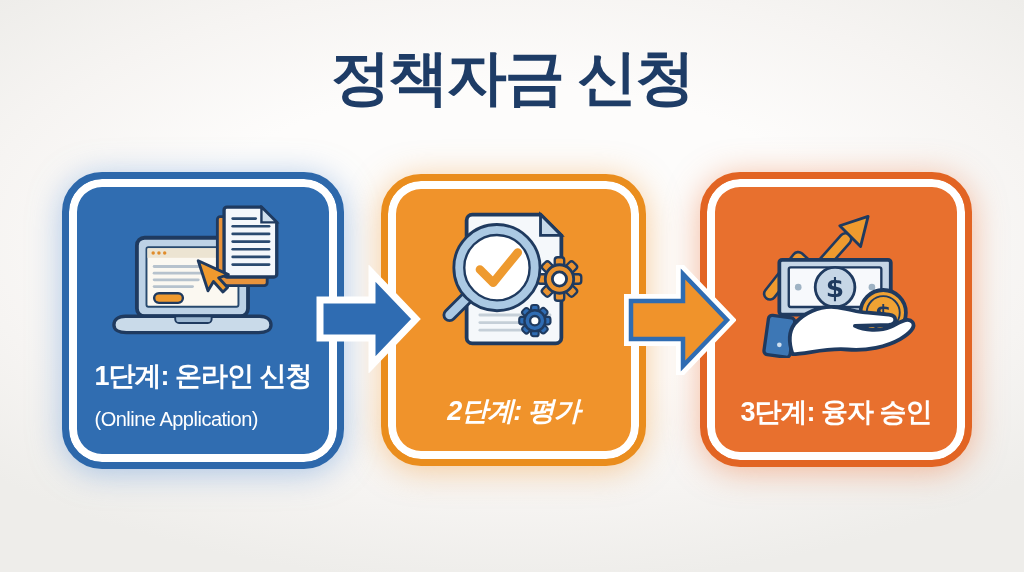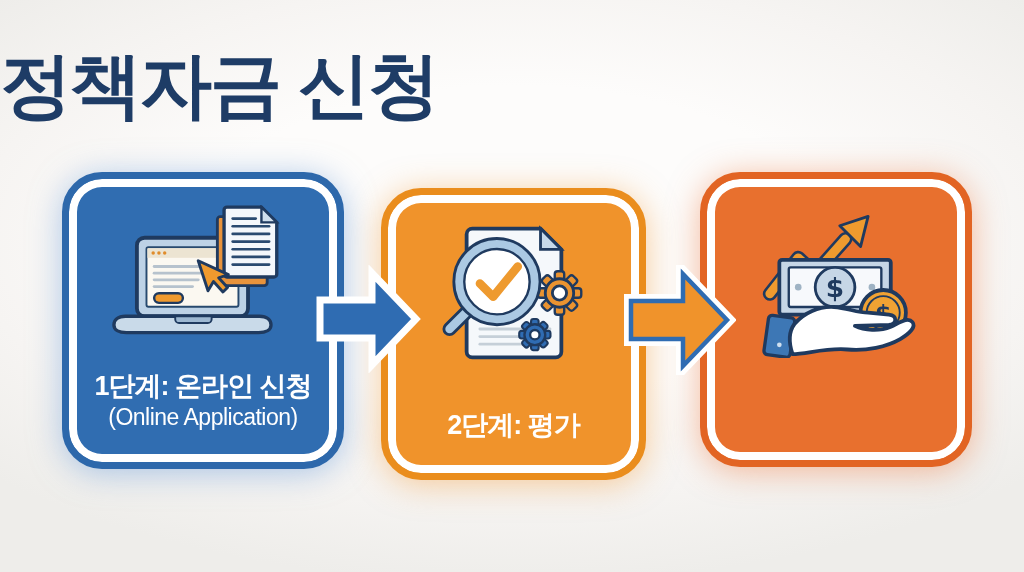--- a/index.html
+++ b/index.html
@@ -2,46 +2,47 @@
 <html><head>
 <meta charset="utf-8">
 <style>
   html,body{margin:0;padding:0;background:#e9e7e4;}
   .canvas{
     position:relative;width:1024px;height:572px;overflow:hidden;
     background:radial-gradient(ellipse 70% 60% at 50% 42%, #fdfcfb 45%, #f6f4f2 75%, #eeedea 100%);
     font-family:"Liberation Sans","DejaVu Sans",sans-serif;
   }
   .page-title{
-    position:absolute;top:38px;left:0;width:100%;
-    font-size:72px;font-weight:800;letter-spacing:-2px;color:#1e3c66;z-index:2;
+    position:absolute;top:38px;left:0;width:100%;text-align:center;
+    font-size:60px;font-weight:800;letter-spacing:-2px;color:#1e3c66;z-index:2;
   }
   .step{position:absolute;border-radius:40px;z-index:1;}
   .step-inner{
     position:absolute;inset:10px;display:flex;flex-direction:column;align-items:center;
   }
   .step1{
     left:62px;top:172px;width:268px;height:283px;
     background:#306db1;border:7px solid #2d68ab;
     box-shadow:inset 0 0 0 8px #ffffff, 0 4px 32px rgba(110,158,218,0.55);
   }
   .step2{
-    left:381px;top:188px;width:251px;height:278px;
+    left:381px;top:174px;width:251px;height:278px;
     background:#f0932b;border:7px solid #ea8d1d;
     box-shadow:inset 0 0 0 8px #ffffff, 0 4px 32px rgba(243,158,62,0.5);
+    font-style:italic;
   }
   .step3{
     left:700px;top:172px;width:258px;height:281px;
     background:#e8702e;border:7px solid #e26423;
     box-shadow:inset 0 0 0 8px #ffffff, 0 4px 32px rgba(238,122,64,0.5);
   }
   .icon-wrap{margin-top:16px;display:flex;justify-content:center;}
-  .labels{margin-top:auto;padding-bottom:20px;text-align:center;color:#ffffff;}
+  .labels{margin-top:auto;padding-bottom:20px;text-align:left;color:#ffffff;}
   .label-ko{font-size:27px;font-weight:700;letter-spacing:-1px;line-height:1.25;}
-  .label-en{font-size:23px;font-weight:400;letter-spacing:-0.5px;line-height:1.25;margin-top:0;}
+  .label-en{font-size:20px;font-weight:400;letter-spacing:-0.5px;line-height:1.25;margin-top:13px;}
   .arrow{position:absolute;z-index:5;}
   .arrow1{left:312px;top:265px;}
   .arrow2{left:622px;top:265px;}
 </style>
 </head>
 <body>
 
 <div class="canvas">
 
   <div class="page-title">정책자금 신청</div>
@@ -172,20 +173,21 @@
           </g>
 
           <g>
             <rect x="16" y="118" width="28" height="42" rx="4" transform="rotate(8 30 139)" fill="#3d77b5" stroke="#1f3a5f" stroke-width="3.5"></rect>
             <circle cx="30" cy="148" r="2.5" fill="#cfe0f0"></circle>
             <path d="M44,158 C40,146 40,134 46,126 C56,114 72,107 88,108 C102,109 112,114 124,114 L146,116 C155,117 155,126 146,127 L110,128 C120,133 136,134 148,129 C157,125 166,118 171,124 C175,129 168,136 158,142 C144,150 122,155 102,153 C80,151 58,158 44,158 Z" fill="#ffffff" stroke="#1f3a5f" stroke-width="4" stroke-linejoin="round"></path>
           </g>
         </svg>
       </div>
       <div class="labels">
+        <div class="label-ko">3단계: 융자 승인</div>
       </div>
     </div>
   </div>
 
   <svg class="arrow arrow1" width="112" height="108" viewBox="0 0 112 108">
     <polygon points="8,35 60,35 60,8 104,54 60,100 60,73 8,73" stroke="#ffffff" stroke-width="7" stroke-linejoin="miter" fill="#2f6cb2"></polygon>
   </svg>
 
   <svg class="arrow arrow2" width="114" height="110" viewBox="0 0 114 110">
     <polygon points="9,36 61,36 61,9 105,55 61,101 61,74 9,74" fill="none" stroke="#ffffff" stroke-width="14" stroke-linejoin="miter"></polygon>

